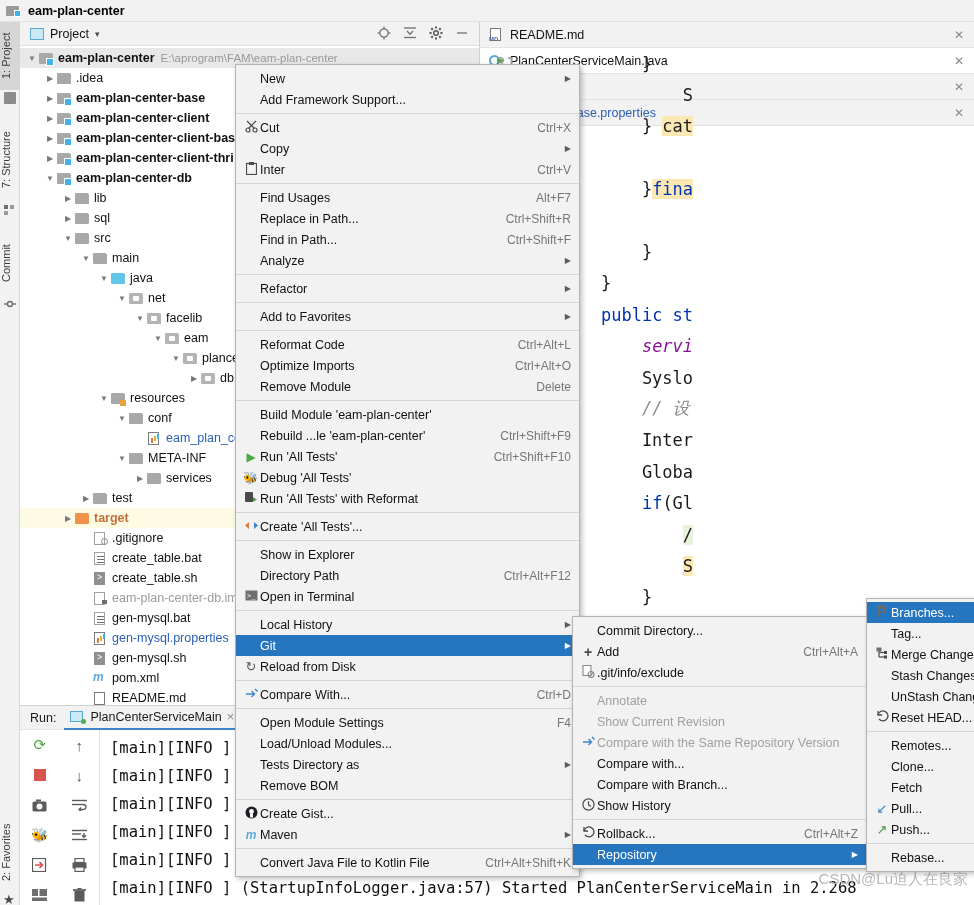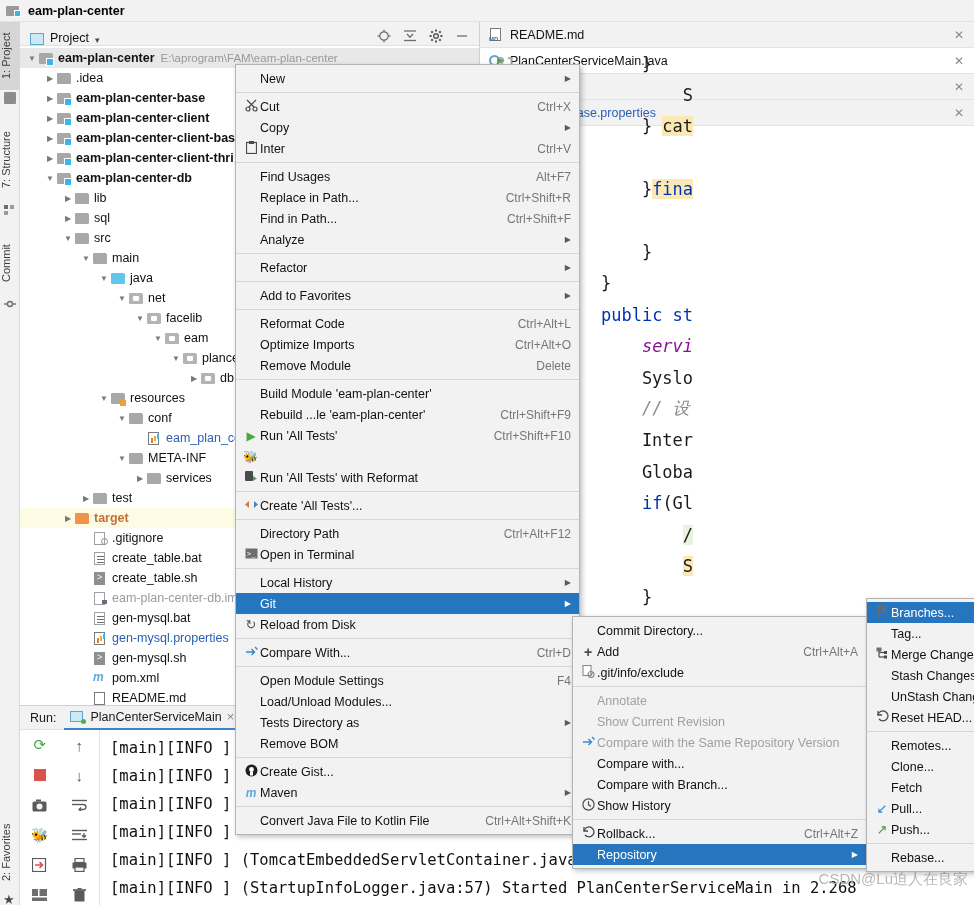--- a/index.html
+++ b/index.html
@@ -34,21 +34,21 @@
   }
   .vtab.sel { background:#d6d6d6; }
   .strip-icon { position:absolute; left:4px; width:12px; height:12px; }
 
   
   .project-panel {
     position:absolute; left:20px; top:22px; width:460px; height:683px;
     background:#ffffff; border-right:1px solid #d0d0d0;
   }
   .pp-header {
-    height:24px; background:#f2f2f2; display:flex; align-items:flex-end;
+    height:24px; background:#f2f2f2; display:flex; align-items:center;
     border-bottom:1px solid #e0e0e0; padding-left:10px; gap:6px;
   }
   .pp-header .lbl { font-size:12.5px; color:#111; }
   .pp-actions { margin-left:auto; display:flex; align-items:center; gap:12px; padding-right:10px;}
   .pp-actions .ic { color:#6e6e6e; font-size:13px; line-height:1; }
 
   .tree { position:absolute; top:24px; left:0; right:0; bottom:0; overflow:hidden;
           background:#fff; padding-top:2px; }
   .trow { height:20px; display:flex; align-items:center; white-space:nowrap;
           font-size:12.5px; color:#111; }
@@ -604,20 +604,24 @@
       <div class="console" id="console"><div>[main][INFO ]</div><div>[main][INFO ]</div><div>[main][INFO ]</div><div>[main][INFO ]</div><div>[main][INFO ] (TomcatEmbeddedServletContainer.java:201) Tomcat started on port(s</div><div>[main][INFO ] (StartupInfoLogger.java:57) Started PlanCenterServiceMain in 2.268</div><div>PRESS ... ..it. CD. (CTRL. Ol. ..t. .. .it.</div></div>
     </div>
   </div>
 
   <div class="menu" id="ctxmenu" style="left:235px; top:64px; width:345px;">
       <div class="mi">
         <span class="mico"></span>
         <span class="mtxt">New</span>
         <span class="sub">▶</span>
       </div>
+      <div class="mi">
+        <span class="mico"></span>
+        <span class="mtxt">Add Framework Support...</span>
+      </div>
       <div class="msep"></div>
       <div class="mi">
         <span class="mico"><svg width="13" height="13" viewBox="0 0 13 13">
             <circle cx="3" cy="10" r="2" fill="none" stroke="#4a4a4a" stroke-width="1.2"></circle>
             <circle cx="10" cy="10" r="2" fill="none" stroke="#4a4a4a" stroke-width="1.2"></circle>
             <line x1="2" y1="1" x2="9.5" y2="8.5" stroke="#4a4a4a" stroke-width="1.2"></line>
             <line x1="11" y1="1" x2="3.5" y2="8.5" stroke="#4a4a4a" stroke-width="1.2"></line>
           </svg></span>
         <span class="mtxt">Cut</span>
         <span class="mkey">Ctrl+X</span>
@@ -694,37 +698,42 @@
         <span class="mtxt">Rebuild ...le 'eam-plan-center'</span>
         <span class="mkey">Ctrl+Shift+F9</span>
       </div>
       <div class="mi">
         <span class="mico"><span style="color:#49a942;font-size:12px;">▶</span></span>
         <span class="mtxt">Run 'All Tests'</span>
         <span class="mkey">Ctrl+Shift+F10</span>
       </div>
       <div class="mi">
         <span class="mico"><span style="color:#3c9a3c;font-size:12px;">🐝</span></span>
+        <span class="mtxt">Debug 'All Tests'</span>
       </div>
       <div class="mi">
         <span class="mico"><svg width="13" height="13" viewBox="0 0 13 13">
             <rect x="0" y="1" width="8" height="10" rx="1" fill="#4a4a4a"></rect>
             <path d="M8 6 l4 2.5 l-4 2.5z" fill="#49a942"></path>
           </svg></span>
         <span class="mtxt">Run 'All Tests' with Reformat</span>
       </div>
       <div class="msep"></div>
       <div class="mi">
         <span class="mico"><svg width="13" height="11" viewBox="0 0 13 11">
             <path d="M0 5.5 L4 2 L4 9z" fill="#e07a3c"></path>
             <path d="M13 5.5 L9 2 L9 9z" fill="#3b87c9"></path>
           </svg></span>
         <span class="mtxt">Create 'All Tests'...</span>
       </div>
       <div class="msep"></div>
+      <div class="mi">
+        <span class="mico"></span>
+        <span class="mtxt">Show in Explorer</span>
+      </div>
       <div class="mi">
         <span class="mico"></span>
         <span class="mtxt">Directory Path</span>
         <span class="mkey">Ctrl+Alt+F12</span>
       </div>
       <div class="mi">
         <span class="mico"><svg width="13" height="11" viewBox="0 0 13 11">
             <rect x="0.5" y="0.5" width="12" height="10" fill="#6e6e6e"></rect>
             <text x="2" y="8" font-size="7" fill="#fff" font-family="monospace">&gt;_</text>
           </svg></span>

